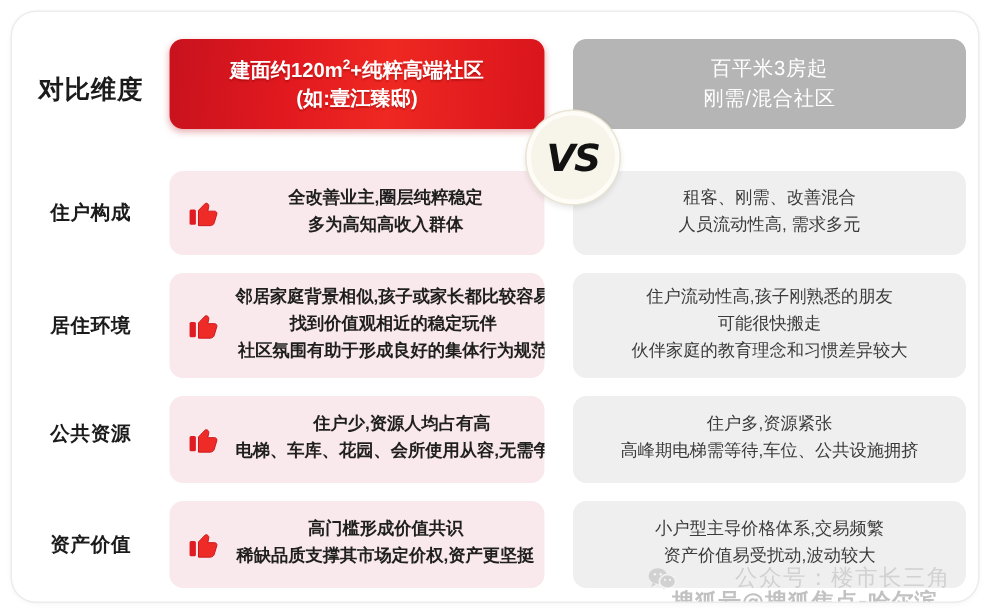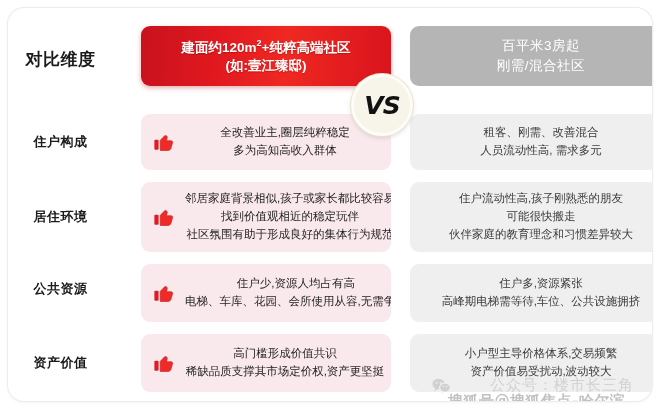--- a/index.html
+++ b/index.html
@@ -30,21 +30,20 @@
     text-align: center;
     color: #1b1b1b;
     font-weight: bold;
     letter-spacing: .5px;
   }
   .panel {
     position: absolute;
     border-radius: 9px;
     display: flex; align-items: center;
     overflow: hidden;
-    margin-left: 28px;
   }
   .panel-left  { left: 105px;  width: 250px; }
   .panel-right { left: 374px;  width: 262px; }
 
   
   .hdr-label { top: 18px; height: 66px; font-size: 17px; }
   .hdr-panel { top: 18px; height: 60px; justify-content: center; }
   .hdr-left {
     background: linear-gradient(95deg,#c8121e 0%,#e2191f 32%,#ef2822 58%,#d9141c 100%);
     box-shadow: 0 2px 5px rgba(185,20,28,0.35);
@@ -94,21 +93,21 @@
     display: flex; align-items: center; justify-content: center;
   }
   .thumb svg { display: block; }
   .cell-text {
     flex: 1 1 auto;
     text-align: center;
     color: #1f1f1f;
     font-size: 11.5px;
     line-height: 1.55;
     padding: 0 6px;
-    font-weight: normal;
+    font-weight: bold;
   }
   .body-right .cell-text {
     color: #3b3b3b;
     font-weight: normal;
     padding: 0 8px;
   }
   .cell-text div { white-space: nowrap; }
 
   
   .wm-wechat {

